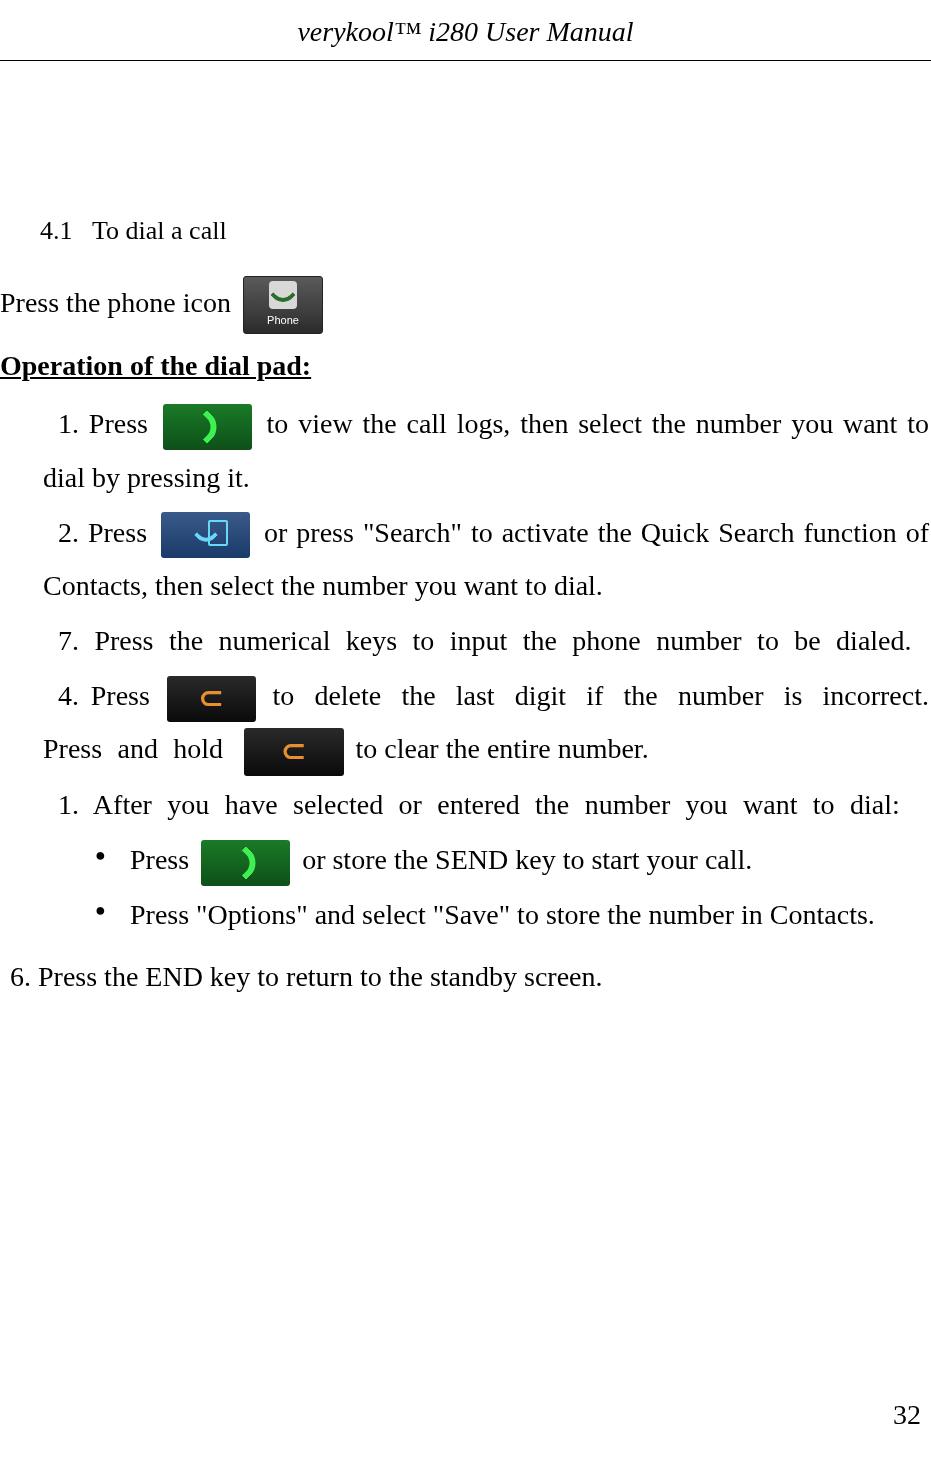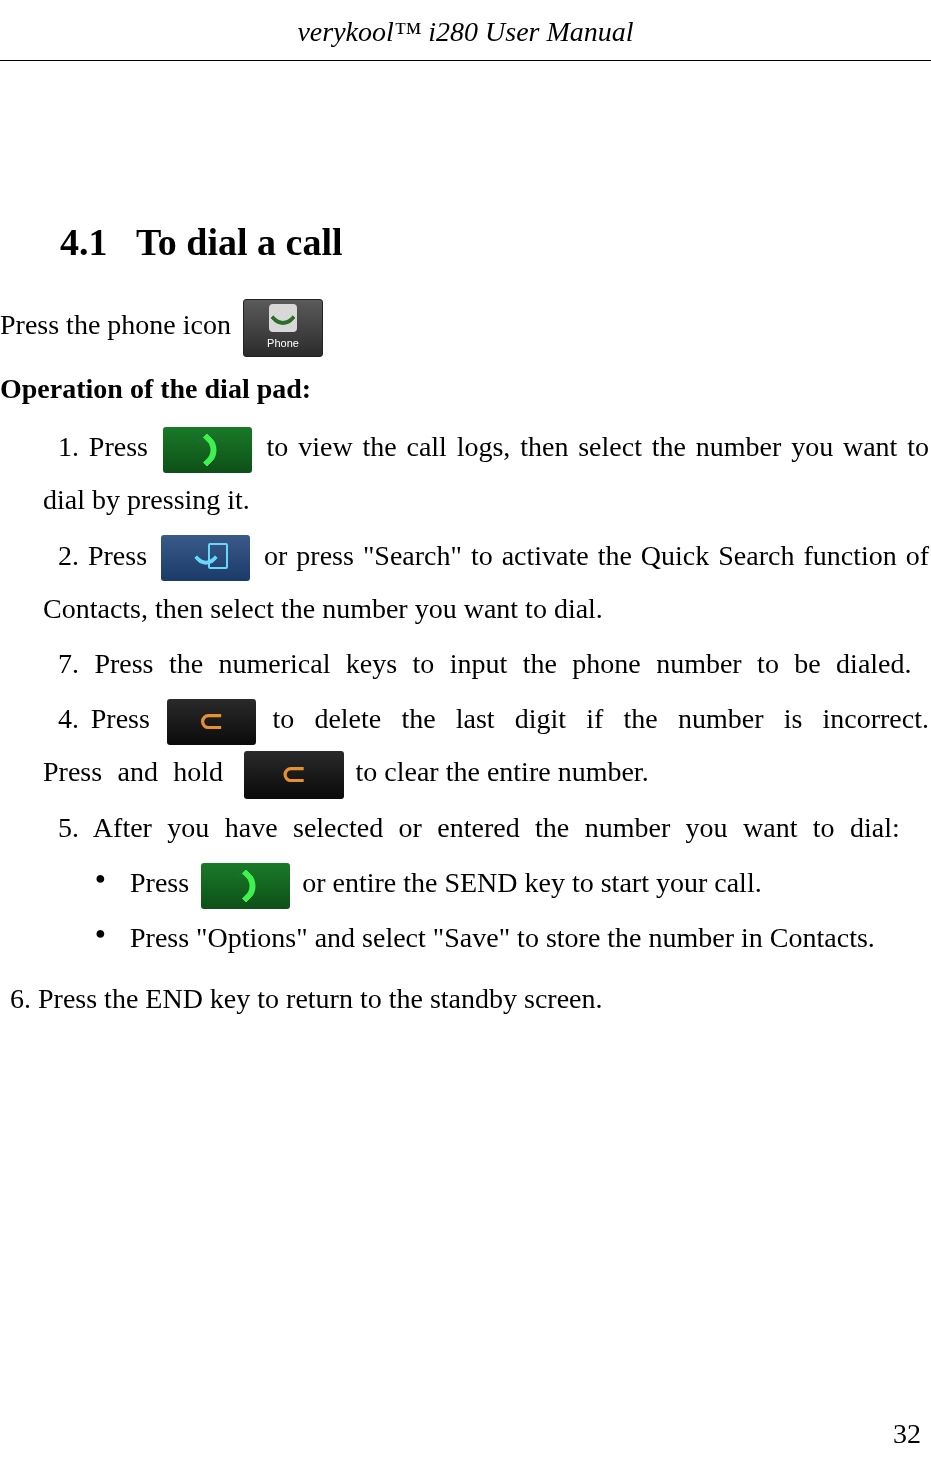--- a/index.html
+++ b/index.html
@@ -24,31 +24,32 @@
       font-size: 28px;
       padding-top: 5px;
       border-bottom: 1.5px solid #000;
       padding-bottom: 2px;
       margin-bottom: 145px;
     }
     .content {
       padding: 0 2px 0 0;
     }
     .section-heading {
-      font-size: 38px;
-      font-weight: bold;
-      margin-left: 60px;
+      font-size: 26px;
+      font-weight: normal;
+      margin-left: 40px;
       margin-bottom: 20px;
     }
     .intro-para {
       text-align: justify;
       margin-bottom: 5px;
     }
     .operation-heading {
       font-weight: bold;
+      text-decoration: underline;
       margin-bottom: 5px;
     }
     .numbered-item {
       text-align: justify;
       margin-left: 43px;
       margin-bottom: 2px;
     }
     .numbered-item.indent-first {
       text-indent: 15px;
     }
@@ -68,21 +69,21 @@
       left: 0;
       font-size: 18px;
       top: 5px;
     }
     .last-item {
       margin-left: 10px;
       margin-top: 8px;
     }
     .page-number {
       position: absolute;
-      bottom: 9px;
+      bottom: 28px;
       right: 10px;
       font-size: 28px;
     }
     .icon {
       display: inline-block;
       vertical-align: middle;
       position: relative;
       margin: 0 5px;
     }
     .icon-phone-app {
@@ -255,27 +256,27 @@
   <div class="numbered-item indent-first justify-spread">7. Press the numerical keys to input the phone number to be dialed.</div>
 
   <div class="numbered-item indent-first">
     <span>4. Press </span>
     <span class="icon icon-back"></span>
     <span class="justify-spread"> to delete the last digit if the number is incorrect. Press and hold </span>
     <span class="icon icon-back-small"></span>
     <span> to clear the entire number.</span>
   </div>
 
-  <div class="numbered-item indent-first justify-spread">5. After you have selected or entered the number you want to dial:</div>
+  <div class="numbered-item indent-first justify-spread">1. After you have selected or entered the number you want to dial:</div>
 
   <ul class="bullet-list">
     <li>
       <span>Press </span>
       <span class="icon icon-call"></span>
-      <span> or entire the SEND key to start your call.</span>
+      <span> or store the SEND key to start your call.</span>
     </li>
     <li>Press "Options" and select "Save" to store the number in Contacts.</li>
   </ul>
 
   <div class="last-item">6.  Press the END key to return to the standby screen.</div>
 
 </div>
 
 <div class="page-number">32</div>
 

